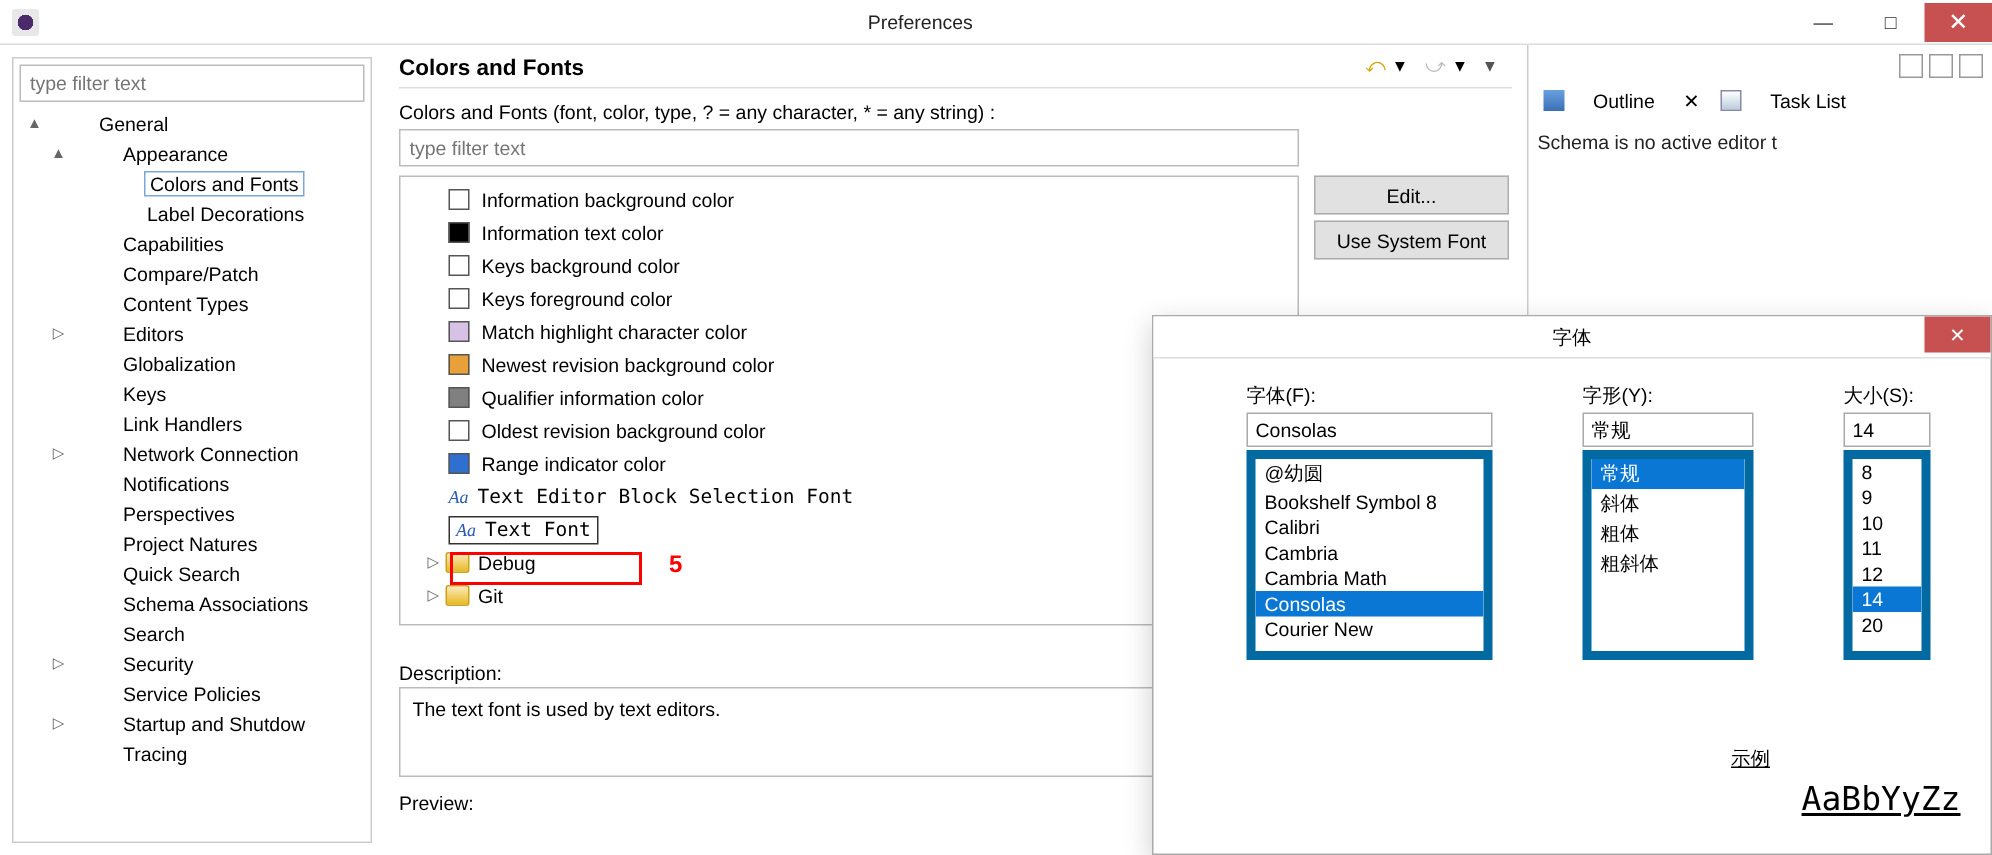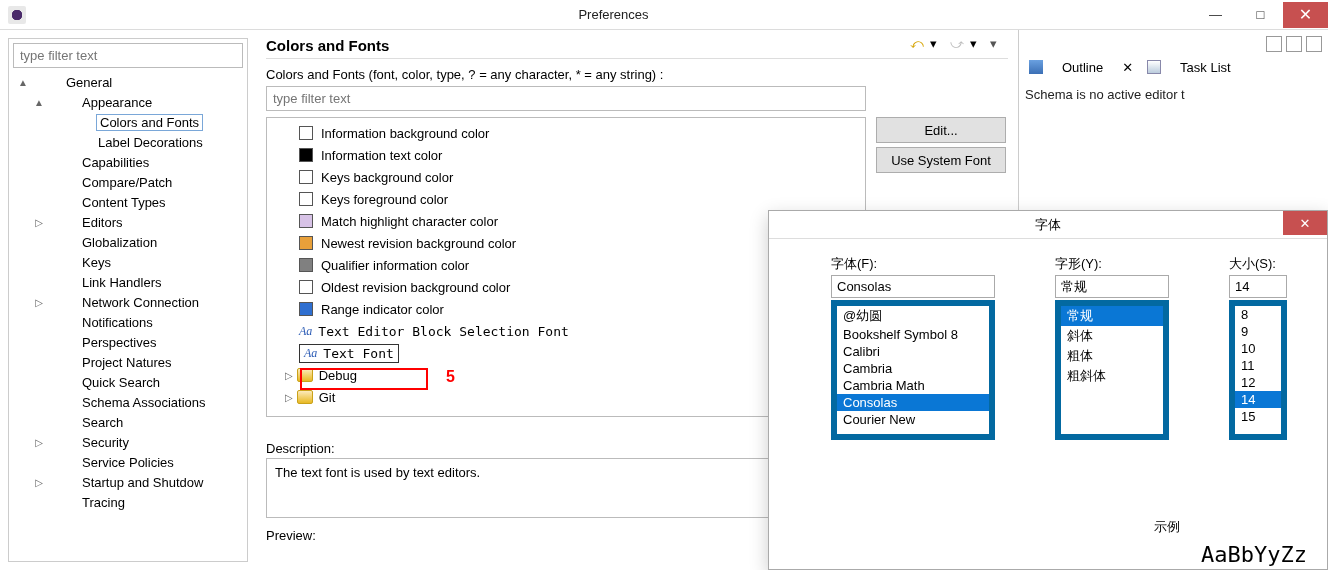--- a/index.html
+++ b/index.html
@@ -71,21 +71,21 @@
 .fontdlg .body { display: flex; padding: 16px 16px 6px 16px; gap: 14px; }
 .fcol { display: flex; flex-direction: column; padding-left: 46px; }
 .fcol.c1 { width: 210px; }
 .fcol.c2 { width: 160px; }
 .fcol.c3 { width: 104px; }
 .fcol label { margin-bottom: 2px; }
 .fcol input { border: 1px solid #aaa; padding: 3px 5px; }
 .fcol .listbox { border: 6px solid #0369a1; height: 140px; overflow-y: scroll; margin-top: 2px; }
 .lbi { padding: 1px 6px; cursor: default; }
 .lbi.sel { background: #0a77d5; color: #fff; }
-.sample { position: absolute; left: 258px; bottom: 2px; width: 280px; }
+.sample { position: absolute; left: 258px; bottom: 23px; width: 280px; text-decoration: underline; }
 .sample-label { text-align: center; margin-bottom: 6px; }
 .sample-box { text-align: right; font-family: Consolas, monospace; font-size: 22px; }
 
 </style>
 </head>
 <body>
 
 <div class="titlebar">
   <span class="icon"></span>
   <span class="title">Preferences</span>
@@ -332,21 +332,21 @@
     <div class="fcol c3">
       <label>大小(S):</label>
       <input value="14" style="">
       <div class="listbox" id="sizelist">
           <div class="lbi">8</div>
           <div class="lbi">9</div>
           <div class="lbi">10</div>
           <div class="lbi">11</div>
           <div class="lbi">12</div>
           <div class="lbi sel">14</div>
-          <div class="lbi">15</div>
+          <div class="lbi">20</div>
         </div>
     </div>
   </div>
   <div class="sample">
     <div class="sample-label">示例</div>
     <div class="sample-box">AaBbYyZz</div>
   </div>
 
 </div>
 <div class="redbox" style="left:780px; top:420px; width:100px; height:20px;"></div>

